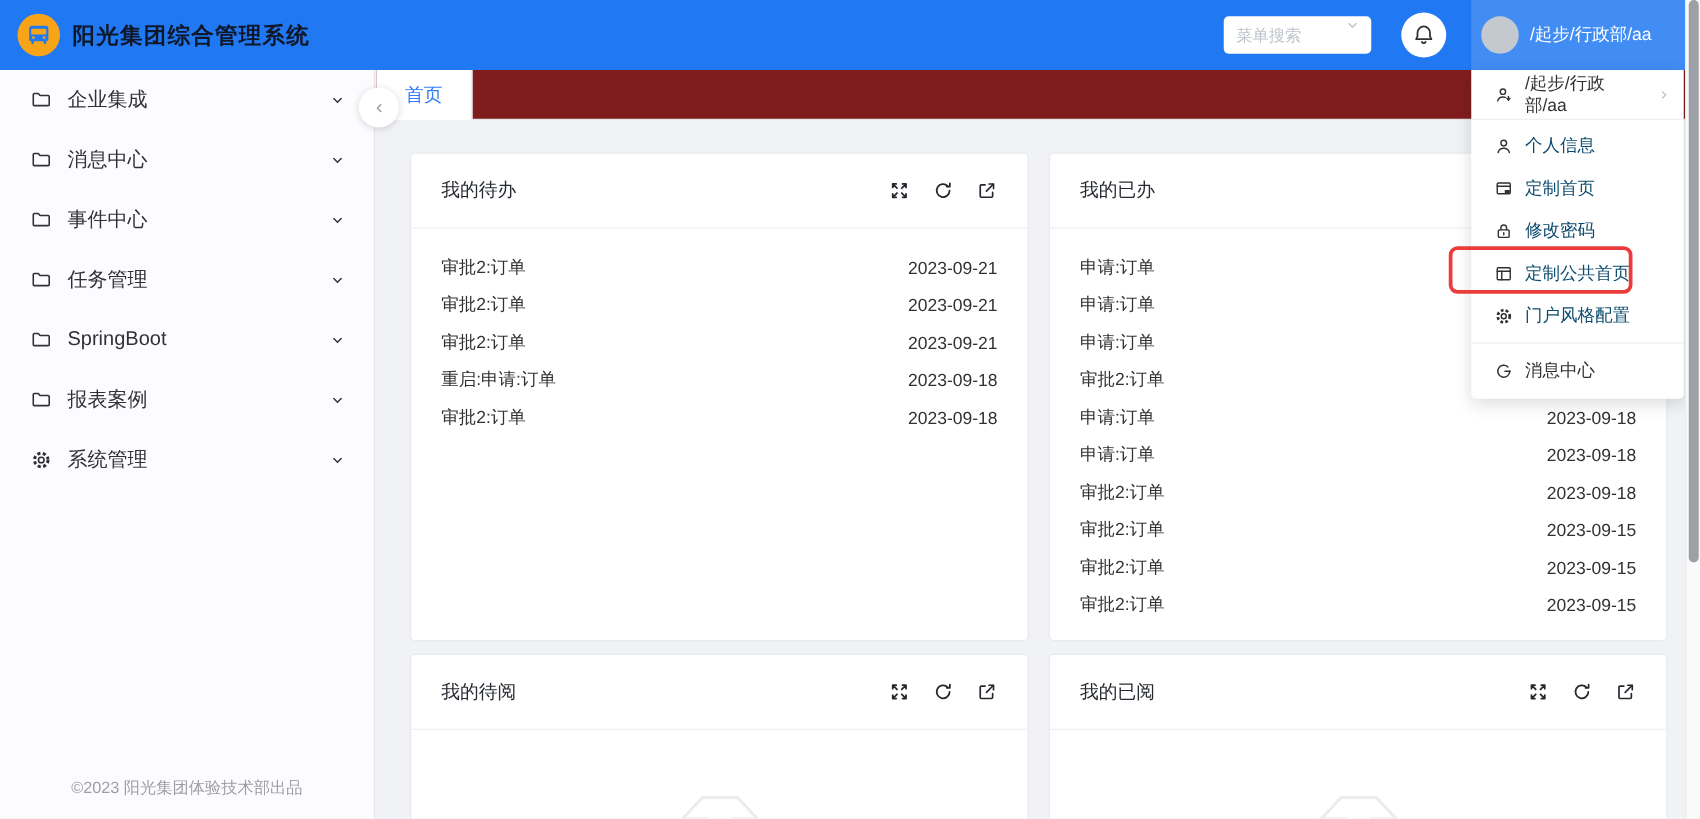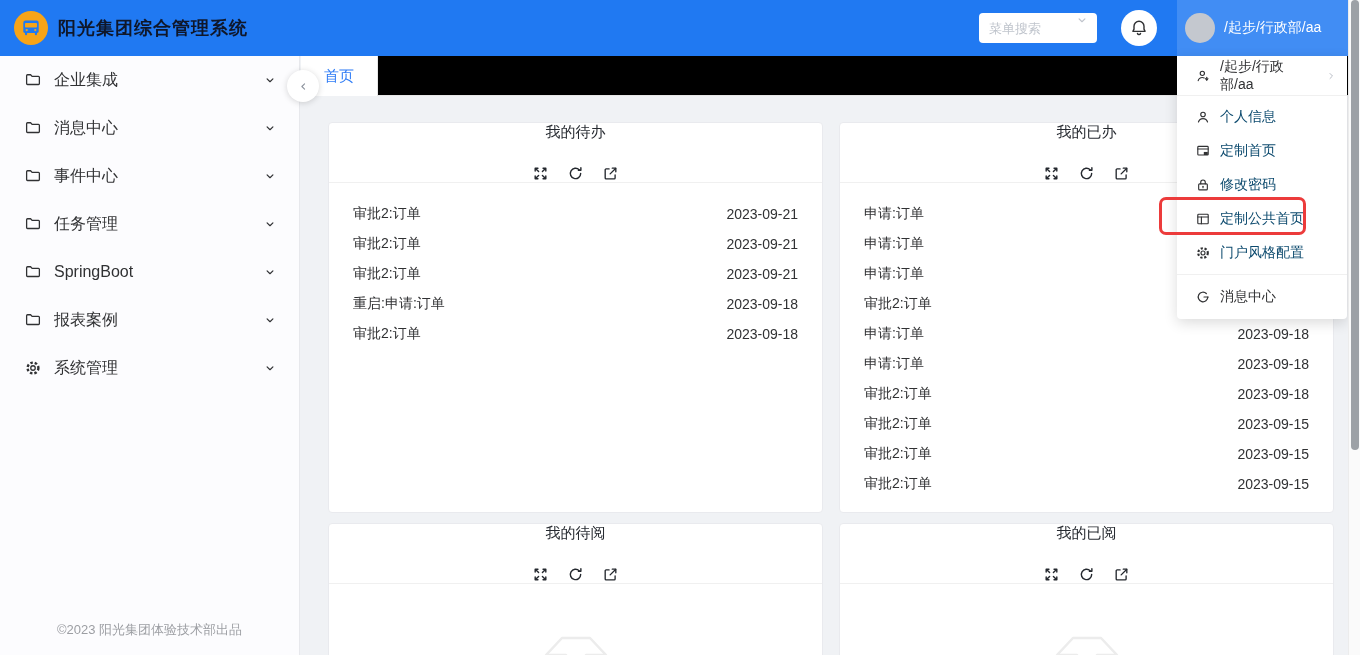--- a/index.html
+++ b/index.html
@@ -40,28 +40,28 @@
   .side-caret { font-size:14px; color:#303133; display:flex; }
   .side-footer { position:absolute; bottom:16px; width:100%; text-align:center; color:#9c9ea3; font-size:13px; }
 
   .collapse-handle { position:absolute; left:287px; top:70px; width:32px; height:32px; border-radius:50%;
                      background:#fff; border:none; box-shadow:0 1px 6px rgba(0,0,0,.16); z-index:30;
                      display:flex; align-items:center; justify-content:center; color:#8d939e; font-size:13px; cursor:pointer; }
   .collapse-handle span{ display:flex; }
 
   
   .main { position:absolute; top:56px; left:301px; right:0; bottom:0; background:#f0f2f5; overflow:hidden; }
-  .tabbar { height:40px; background:#000000; border-bottom:1px solid #e6e6e6; display:flex; }
+  .tabbar { height:40px; background:#7f1d1d; border-bottom:1px solid #e6e6e6; display:flex; }
   .tab { height:40px; background:#fff; border-right:1px solid #e6e6e6; color:#2f7cf6; font-size:15px;
          display:flex; align-items:center; padding:0 23px; cursor:pointer; }
   .content { padding:26px 26px 0 27px; display:grid; grid-template-columns:1fr 1fr;
              grid-template-rows:391px 300px; gap:10px 16px; }
   .card { background:#fff; border:1px solid #e9eaee; border-radius:4px; overflow:hidden; }
   .card-head { height:60px; display:flex; align-items:center; justify-content:space-between;
-               padding:0 24px; border-bottom:1px solid #f0f0f0;flex-direction:column; }
+               padding:0 24px; border-bottom:1px solid #f0f0f0; }
   .card-title { font-size:15px; color:#262a30; font-weight:500; }
   .card-actions { display:flex; gap:18px; color:#24282e; font-size:17px; }
   .act { cursor:pointer; display:flex; }
   .card-list { padding:16px 24px 0; }
   .row { height:30px; display:flex; align-items:center; justify-content:space-between; font-size:14px; color:#303133; }
   .card-empty { display:flex; justify-content:center; padding-top:45px; }
 
   
   .user-menu { position:absolute; left:1177px; top:56px; width:170px; background:#fff;
                border-radius:0 0 4px 4px; box-shadow:0 4px 14px rgba(0,0,0,.14); z-index:40; }

